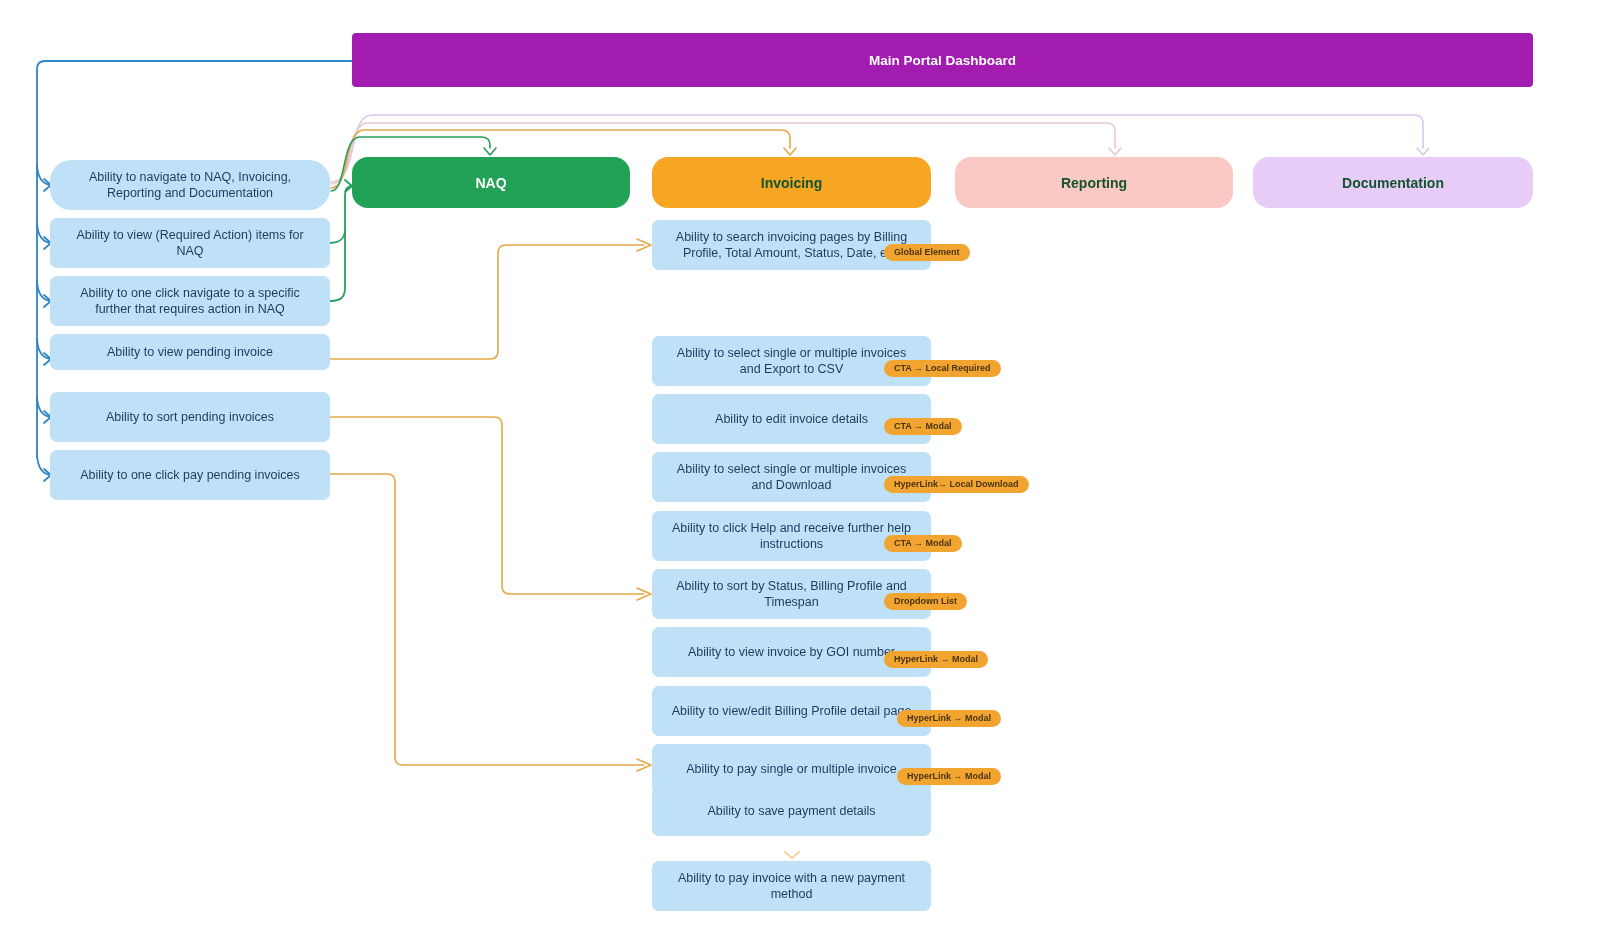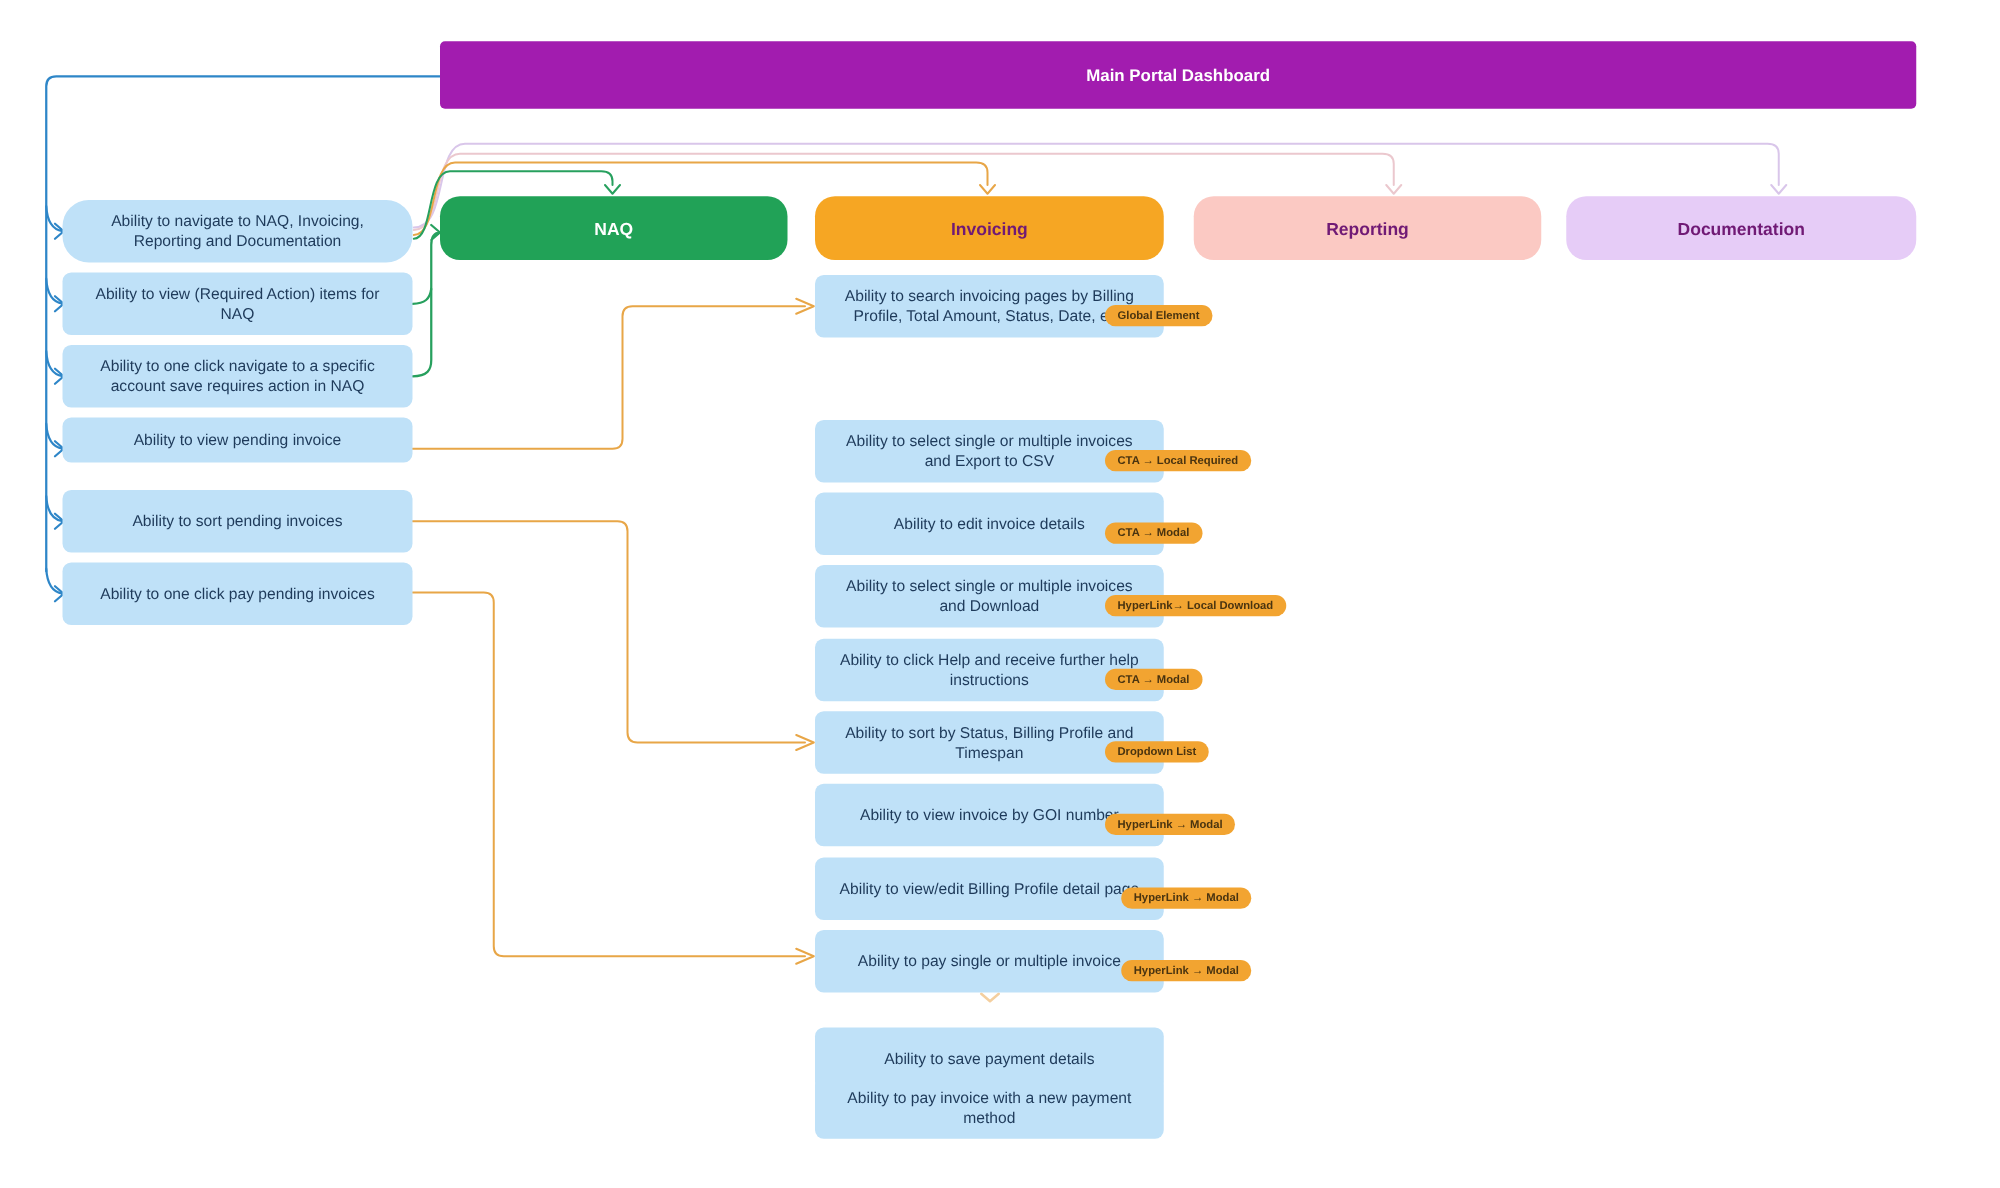--- a/index.html
+++ b/index.html
@@ -12,21 +12,21 @@
     position:absolute;display:flex;align-items:center;justify-content:center;
     background:#bfe1f8;border-radius:7px;color:#1e3a5a;
     font-size:12.5px;line-height:16px;text-align:center;font-weight:500;
     padding:0 18px;box-sizing:border-box;
   }
   .cat{
     position:absolute;display:flex;align-items:center;justify-content:center;
     border-radius:16px;font-size:14px;font-weight:700;text-align:center;
     box-sizing:border-box;
   }
-  .cat-dark{color:#701a75;text-align:right;}
+  .cat-dark{color:#14532d;text-align:right;}
   .cat-light{color:#ffffff;}
   .root{
     position:absolute;left:352px;top:33px;width:1181px;height:54px;
     background:#a21caf;border-radius:4px;display:flex;align-items:center;justify-content:center;
     color:#ffffff;font-size:13.5px;font-weight:700;
   }
   .badge{
     position:absolute;top:24px;left:232px;height:17px;line-height:17px;
     background:#f2a431;border-radius:9px;padding:0 10px;
     font-size:9px;font-weight:700;color:#4a3410;white-space:nowrap;
@@ -90,21 +90,21 @@
     <span>Documentation</span>
   </div>
 
   <div class="node" style="left:50px;top:160px;width:280px;height:50px;border-radius:21px;">
     <span>Ability to navigate to NAQ, Invoicing, Reporting and Documentation</span>
   </div>
   <div class="node" style="left:50px;top:218px;width:280px;height:50px;">
     <span>Ability to view (Required Action) items for NAQ</span>
   </div>
   <div class="node" style="left:50px;top:276px;width:280px;height:50px;">
-    <span>Ability to one click navigate to a specific account save requires action in NAQ</span>
+    <span>Ability to one click navigate to a specific further that requires action in NAQ</span>
   </div>
   <div class="node" style="left:50px;top:334px;width:280px;height:36px;">
     <span>Ability to view pending invoice</span>
   </div>
   <div class="node" style="left:50px;top:392px;width:280px;height:50px;">
     <span>Ability to sort pending invoices</span>
   </div>
   <div class="node" style="left:50px;top:450px;width:280px;height:50px;">
     <span>Ability to one click pay pending invoices</span>
   </div>
@@ -138,20 +138,20 @@
     <span class="badge">HyperLink → Modal</span>
   </div>
   <div class="node" style="left:652px;top:686px;width:279px;height:50px;">
     <span>Ability to view/edit Billing Profile detail page</span>
     <span class="badge" style="left:245px;">HyperLink → Modal</span>
   </div>
   <div class="node" style="left:652px;top:744px;width:279px;height:50px;">
     <span>Ability to pay single or multiple invoice</span>
     <span class="badge" style="left:245px;">HyperLink → Modal</span>
   </div>
-  <div class="node" style="left:652px;top:786px;width:279px;height:50px;margin-top:36px;">
+  <div class="node" style="left:652px;top:786px;width:279px;height:50px;">
     <span>Ability to save payment details</span>
   </div>
   <div class="node" style="left:652px;top:861px;width:279px;height:50px;">
     <span>Ability to pay invoice with a new payment method</span>
   </div>
 
 </div>
 
 </body></html>

